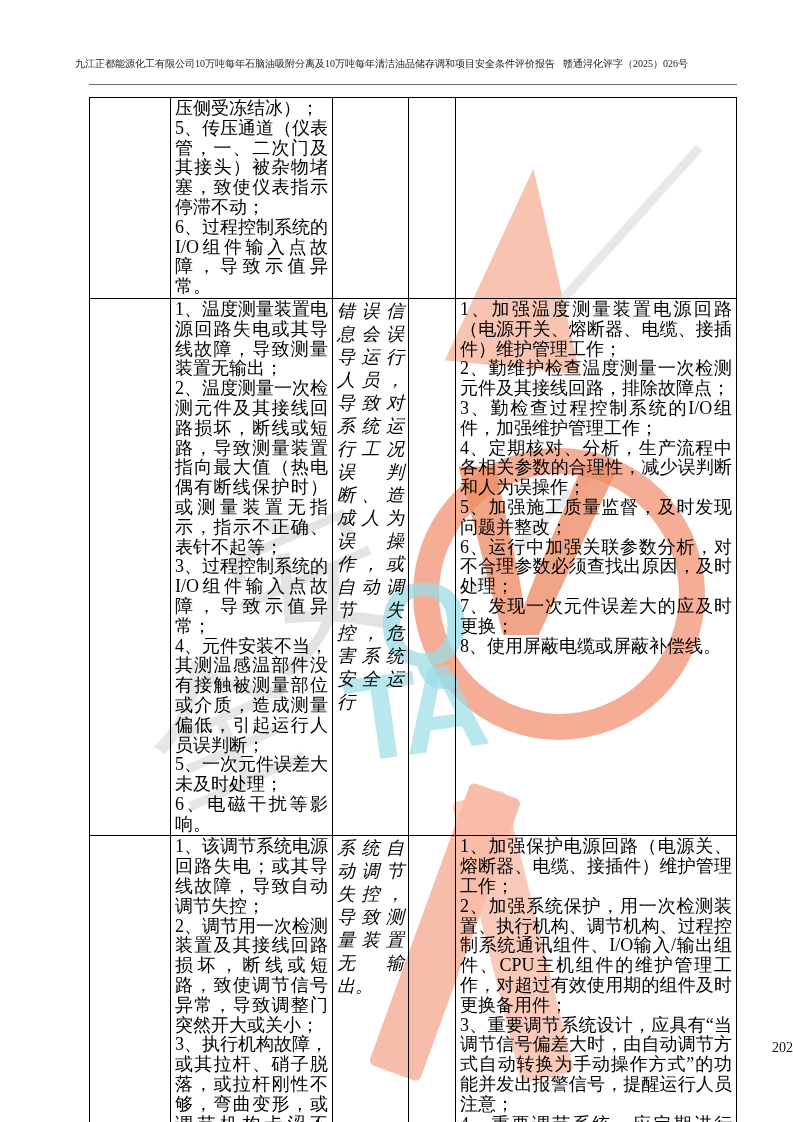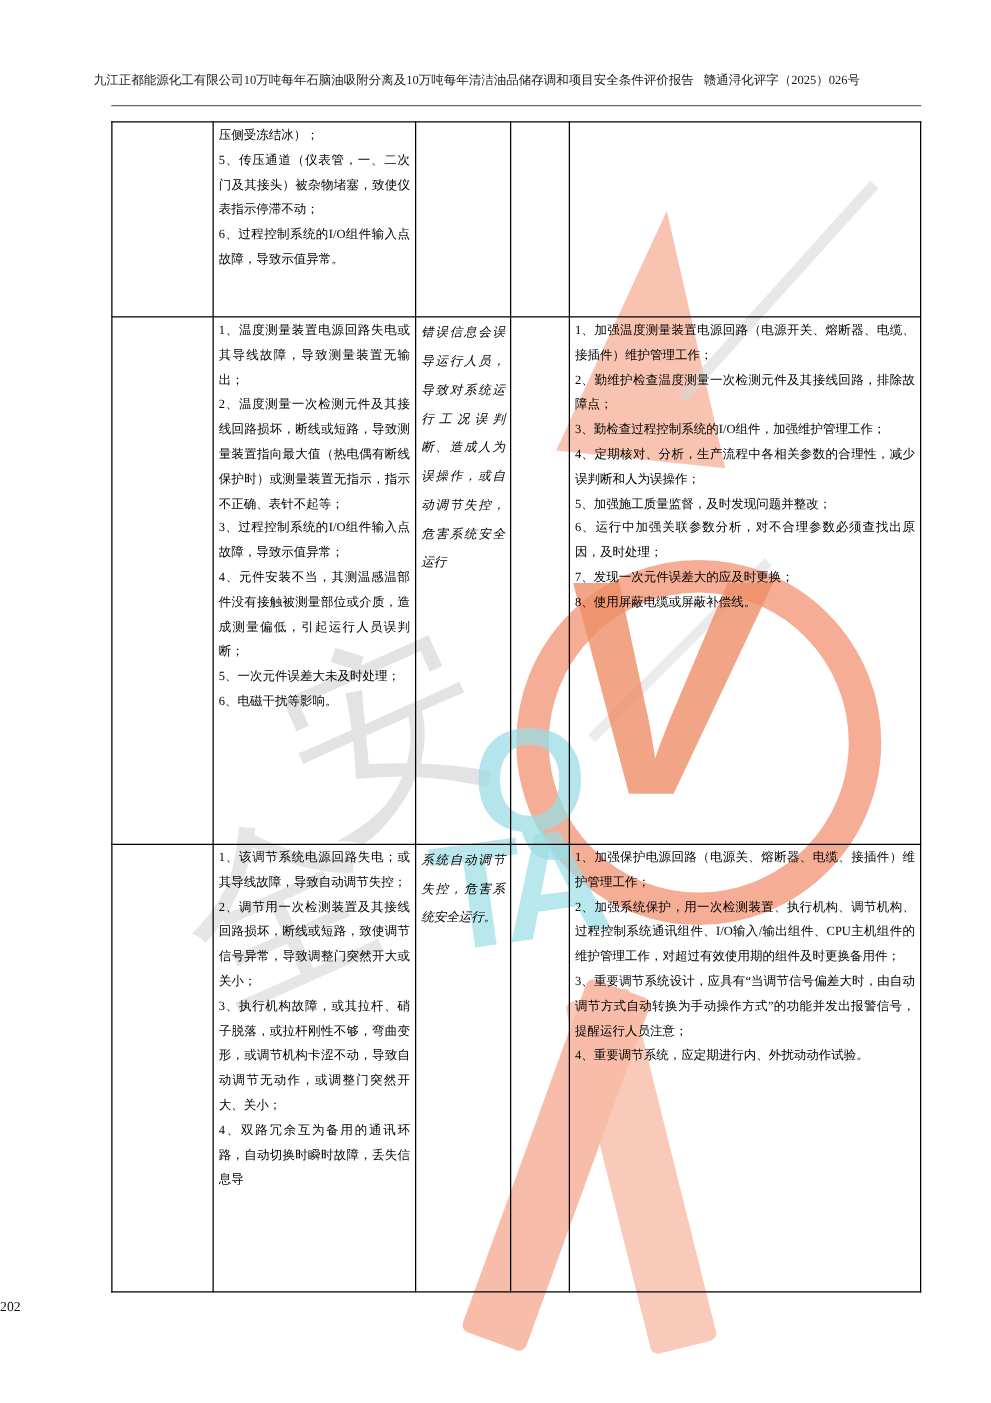--- a/index.html
+++ b/index.html
@@ -38,35 +38,35 @@
   .wm-bar2{left:540px;top:420px;width:8px;height:200px;background:#dadada;opacity:.55;transform:rotate(45deg);}
   .wm-leg1{left:418px;top:782px;width:54px;height:300px;background:#f6b29b;opacity:.85;transform:rotate(20deg);border-radius:6px;}
   .wm-leg2{left:486px;top:792px;width:54px;height:290px;background:#f7bca7;opacity:.8;transform:rotate(-14deg);border-radius:6px;}
   
   table.doc{
     position:absolute;left:89px;top:97px;width:647px;z-index:2;
     border-collapse:collapse;table-layout:fixed;background:transparent;
   }
   table.doc td{
     border:1.5px solid #000;vertical-align:top;overflow:hidden;
-    font-size:10px;line-height:19.8px;padding:1px 4px;
+    font-size:18px;line-height:19.8px;padding:1px 4px;
     word-break:break-all;
   }
   td.cause{white-space:pre-line;text-align:justify;}
   td.mid{vertical-align:middle;padding:2px 5px;font-style:italic;}
   td.mid .vjust{
     white-space:pre-line;text-align:justify;text-justify:inter-character;
     line-height:23px;word-break:break-all;
   }
   td.meas{vertical-align:middle;white-space:pre-line;text-align:justify;line-height:20px;padding:2px 5px;font-family:Liberation Serif, serif;}
   tr.r1 td{height:153px;}
   tr.r2 td{height:419px;margin-top:44px;}
   tr.r3 td{height:355px;}
   
-  .pagenum{position:absolute;left:0;right:0;top:1040px;text-align:left;font-size:11px;color:#111;z-index:3;}
+  .pagenum{position:absolute;left:0;right:0;top:1040px;text-align:right;font-size:14px;color:#111;z-index:3;}
 </style>
 </head>
 <body>
 
 <div class="page">
 
   <div class="wm">
     <div class="wm-tri"></div>
     <div class="wm-bar1"></div>
     <div class="wm-bar2"></div>
@@ -126,21 +126,21 @@
 7、发现一次元件误差大的应及时更换；
 8、使用屏蔽电缆或屏蔽补偿线。</td>
     </tr>
     <tr class="r3">
       <td></td>
       <td class="cause">1、该调节系统电源回路失电；或其导线故障，导致自动调节失控；
 2、调节用一次检测装置及其接线回路损坏，断线或短路，致使调节信号异常，导致调整门突然开大或关小；
 3、执行机构故障，或其拉杆、硝子脱落，或拉杆刚性不够，弯曲变形，或调节机构卡涩不动，导致自动调节无动作，或调整门突然开大、关小；
 4、双路冗余互为备用的通讯环路，自动切换时瞬时故障，丢失信息导</td>
       <td class="mid">
-            <div class="vjust">系统自动调节失控，危害系统安全运行。</div>
+            <div class="vjust">系统自动调节失控，导致测量装置无输出。</div>
           </td>
       <td></td>
       <td class="meas">1、加强保护电源回路（电源关、熔断器、电缆、接插件）维护管理工作；
 2、加强系统保护，用一次检测装置、执行机构、调节机构、过程控制系统通讯组件、I/O输入/输出组件、CPU主机组件的维护管理工作，对超过有效使用期的组件及时更换备用件；
 3、重要调节系统设计，应具有“当调节信号偏差大时，由自动调节方式自动转换为手动操作方式”的功能并发出报警信号，提醒运行人员注意；
 4、重要调节系统，应定期进行内、外扰动动作试验。</td>
     </tr>
   </tbody>
     </table>
 

